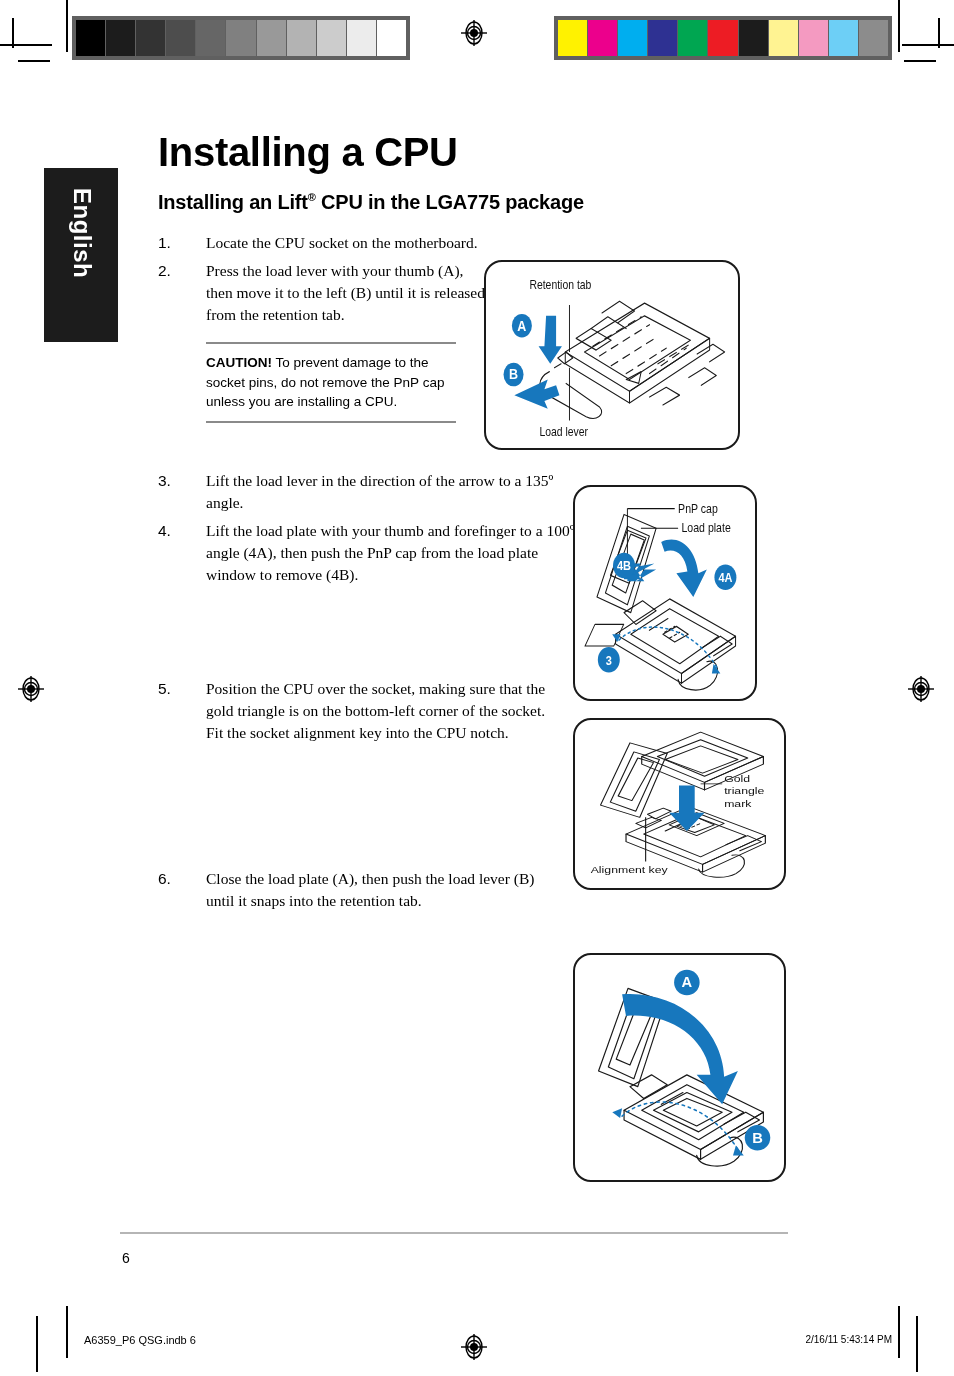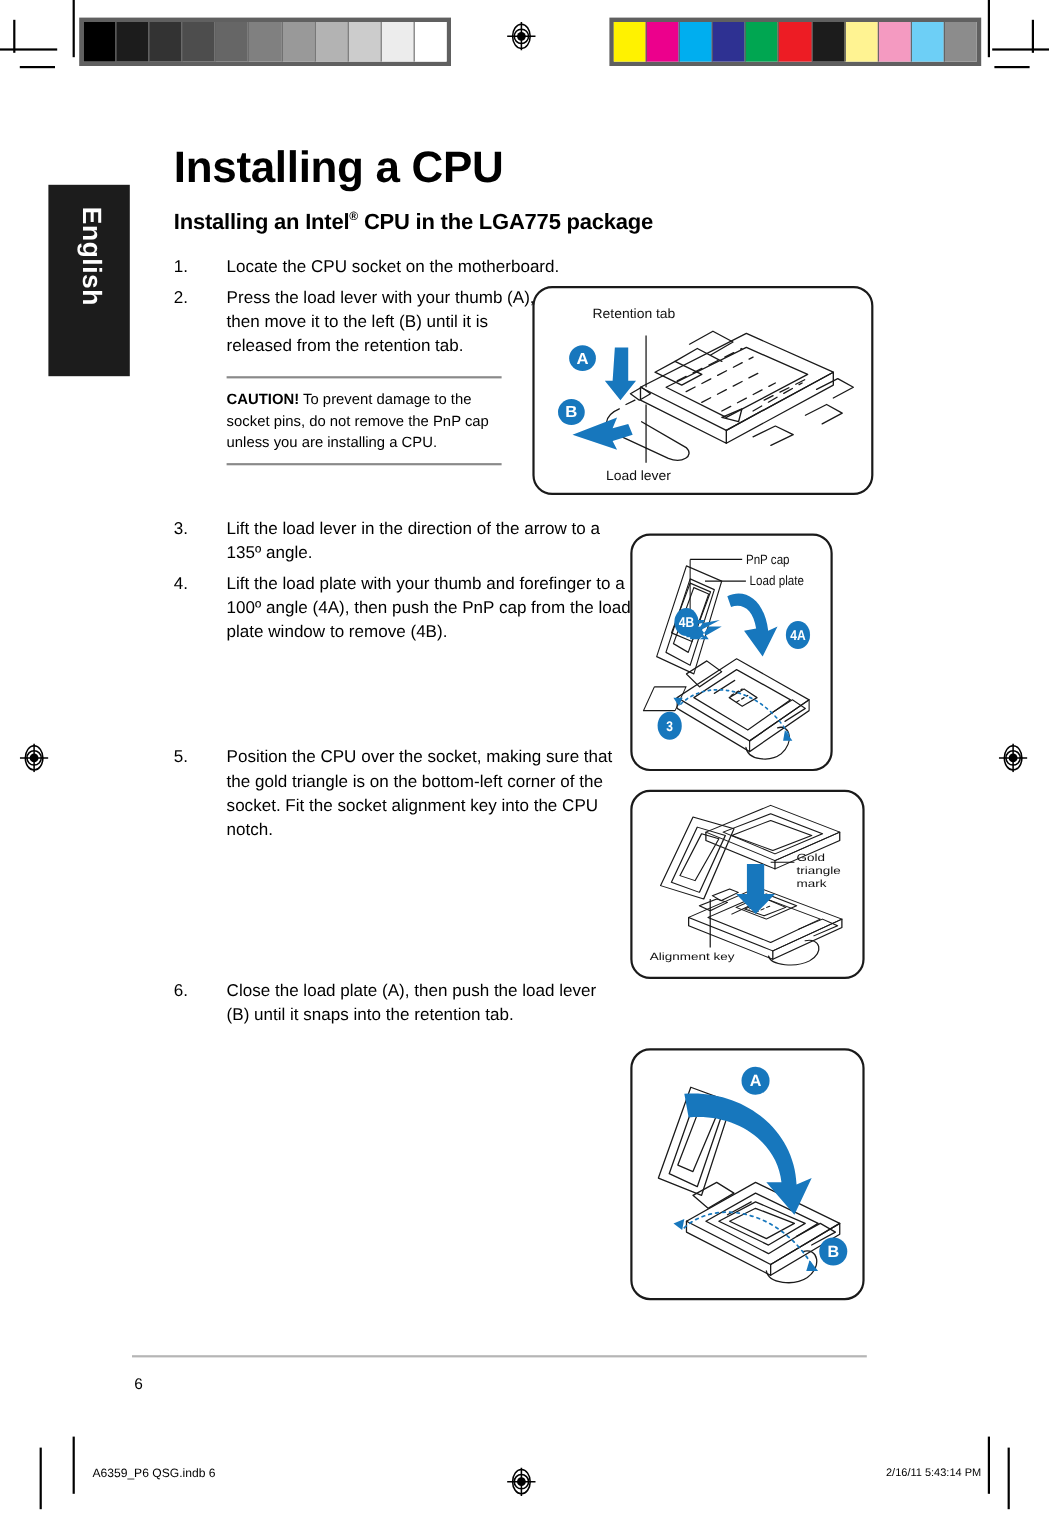--- a/index.html
+++ b/index.html
@@ -50,37 +50,37 @@
   h1.title{
     font-size:40px;font-weight:bold;margin:0 0 16px 0;letter-spacing:-0.3px;
   }
   h2.subtitle{
     font-size:20px;font-weight:bold;margin:0 0 18px 0;letter-spacing:-0.2px;
   }
   h2.subtitle sup{font-size:11px;vertical-align:super;}
 
   .step{display:flex;font-size:15.5px;line-height:1.42;margin-bottom:4px;}
   .step .num{width:48px;flex:0 0 48px;}
-  .step .txt{flex:1 1 auto;}
+  .step .txt{flex:1 1 auto;font-family:Liberation Serif, serif;}
 
   
   .note{
     margin:16px 0 0 48px;width:250px;
     border-top:2px solid #8a8a8a;border-bottom:2px solid #8a8a8a;
     padding:9px 0 9px 0;font-size:13.5px;line-height:1.45;
   }
   .note b{font-weight:bold;}
 
   
   .fig{
     position:absolute;border:2px solid #1a1a1a;border-radius:18px;
     background:#fff;box-sizing:border-box;overflow:hidden;
   }
   .fig svg{display:block;width:100%;height:100%;}
-  #fig1{left:484px;top:260px;width:310px;height:190px;}
+  #fig1{left:484px;top:260px;width:256px;height:190px;}
   #fig2{left:573px;top:485px;width:184px;height:216px;}
   #fig3{left:573px;top:718px;width:213px;height:172px;}
   #fig4{left:573px;top:953px;width:213px;height:229px;}
 
   .fl{font-size:12.5px;fill:#111;font-family:"Liberation Sans","DejaVu Sans",sans-serif;}
   .badge-t{font-size:15px;font-weight:bold;fill:#ffffff;font-family:"Liberation Sans","DejaVu Sans",sans-serif;}
   .badge-s{font-size:13px;font-weight:bold;fill:#ffffff;font-family:"Liberation Sans","DejaVu Sans",sans-serif;}
   .ol{fill:none;stroke:#1a1a1a;stroke-width:1.2;stroke-linejoin:round;stroke-linecap:round;}
   .lead{stroke:#111;stroke-width:1.1;fill:none;}
 
@@ -175,21 +175,21 @@
         <line x1="0" y1="13" x2="26" y2="13" stroke="#000" stroke-width="1.4"></line>
       </svg>
   </div>
 
   <div class="lang-tab">
     <span>English</span>
   </div>
 
   <div class="content">
     <h1 class="title">Installing a CPU</h1>
-    <h2 class="subtitle"><span>Installing an Intel</span><sup>®</sup><span> CPU in the LGA775 package</span></h2>
+    <h2 class="subtitle"><span>Installing an Lift</span><sup>®</sup><span> CPU in the LGA775 package</span></h2>
 
     <div class="step" style="margin-top:4px;">
       <div class="num">1.</div>
       <div class="txt">Locate the CPU socket on the motherboard.</div>
     </div>
 
     <div class="step" style="margin-top:6px;">
       <div class="num">2.</div>
       <div class="txt" style="width:286px;flex:0 0 286px;">Press the load lever with your thumb (A), then move it to the left (B) until it is released from the retention tab.</div>
     </div>

